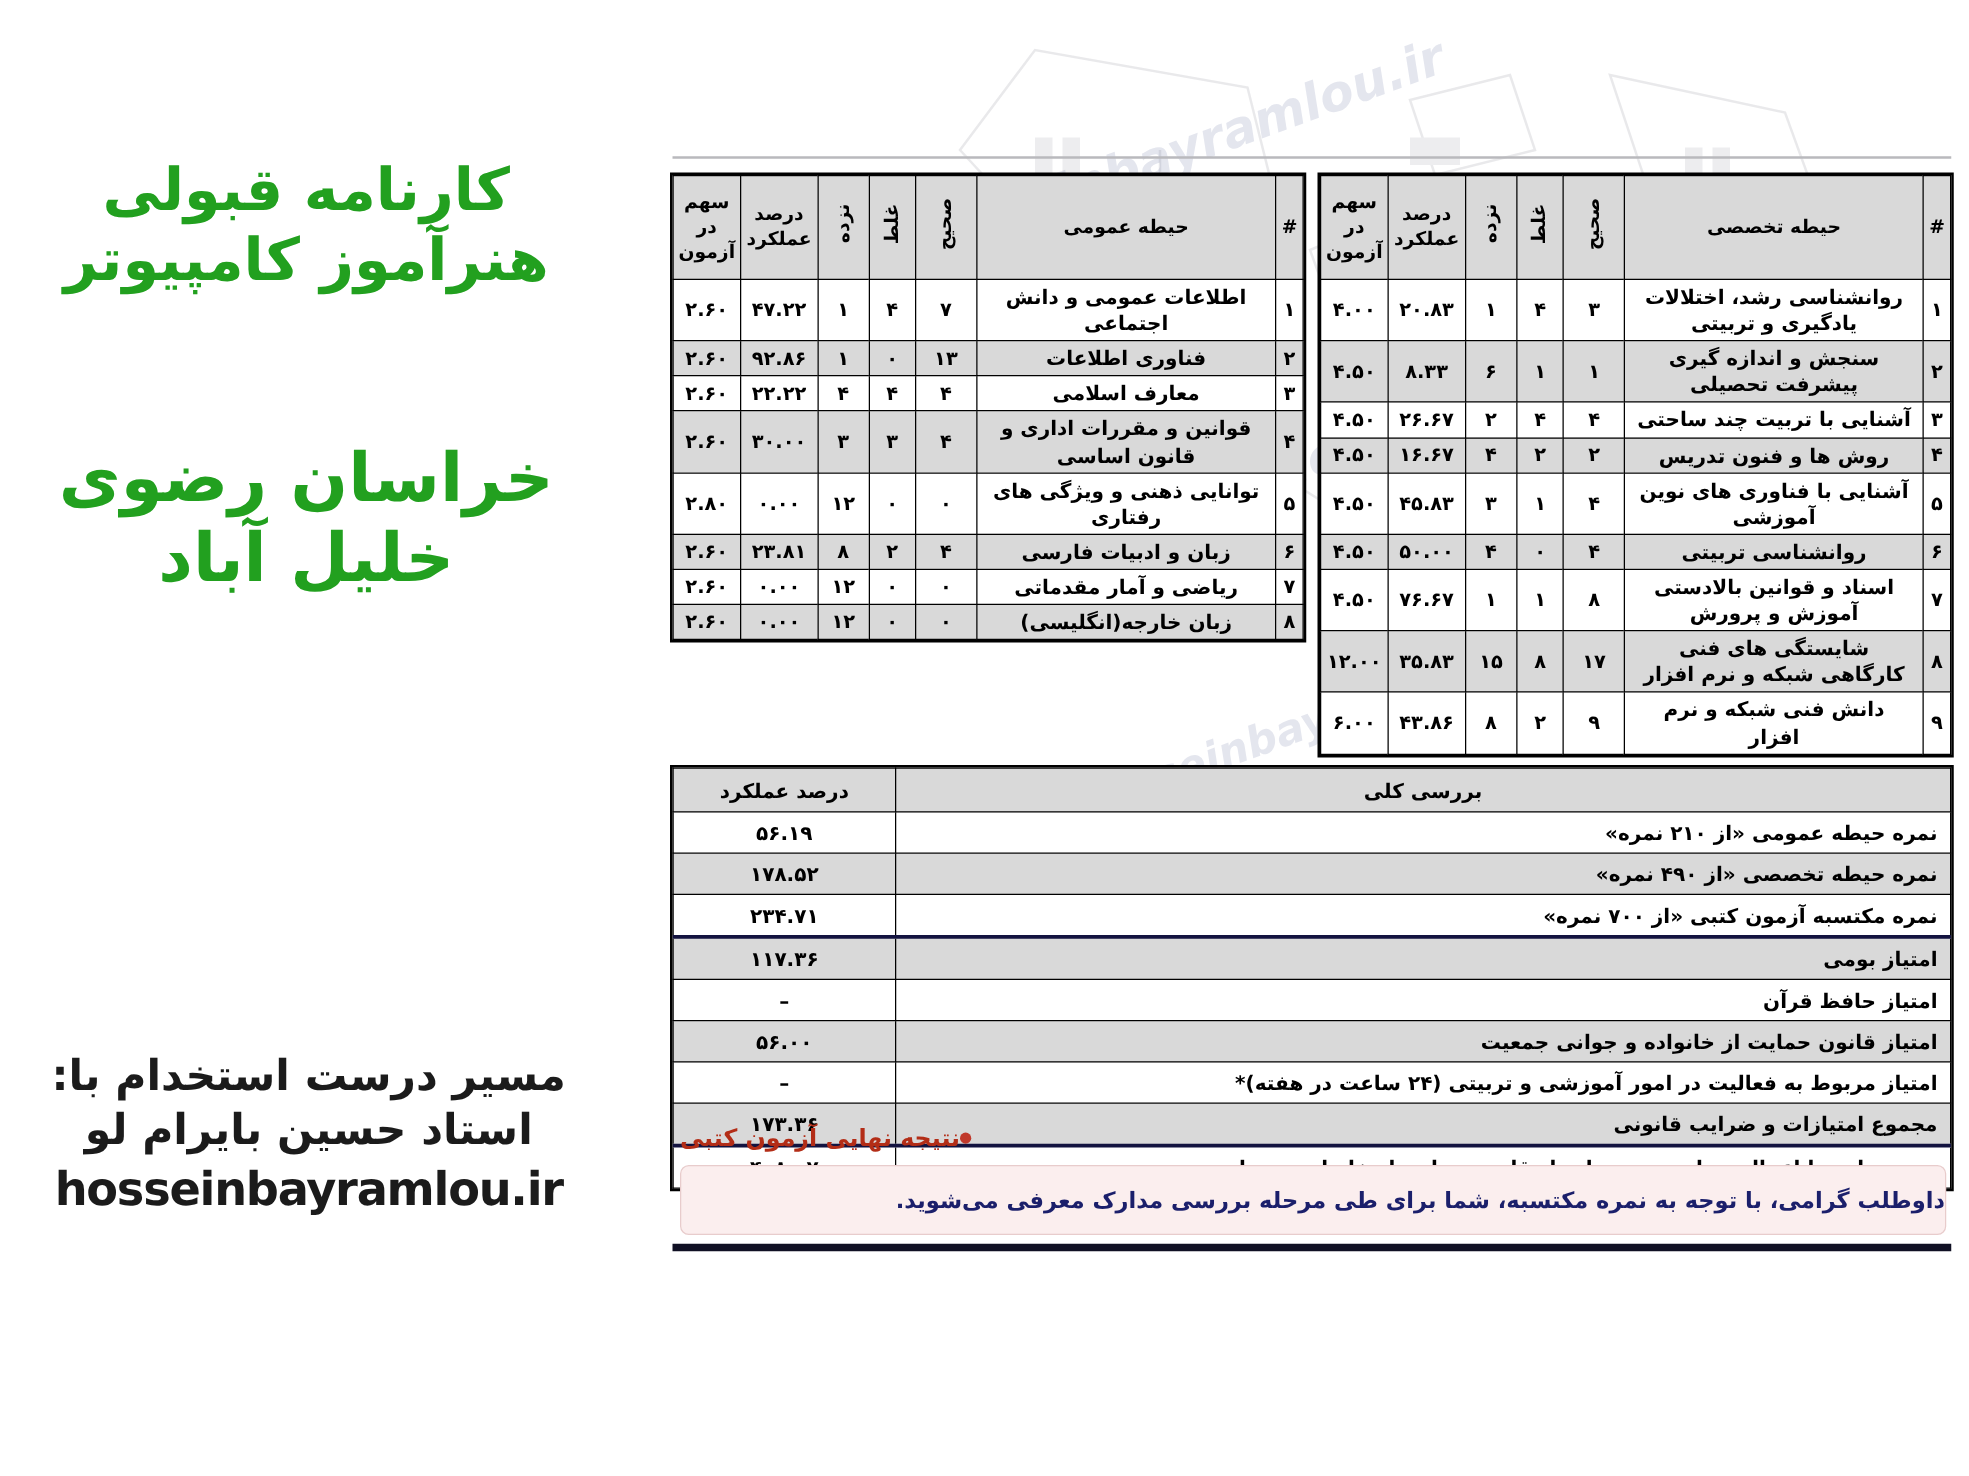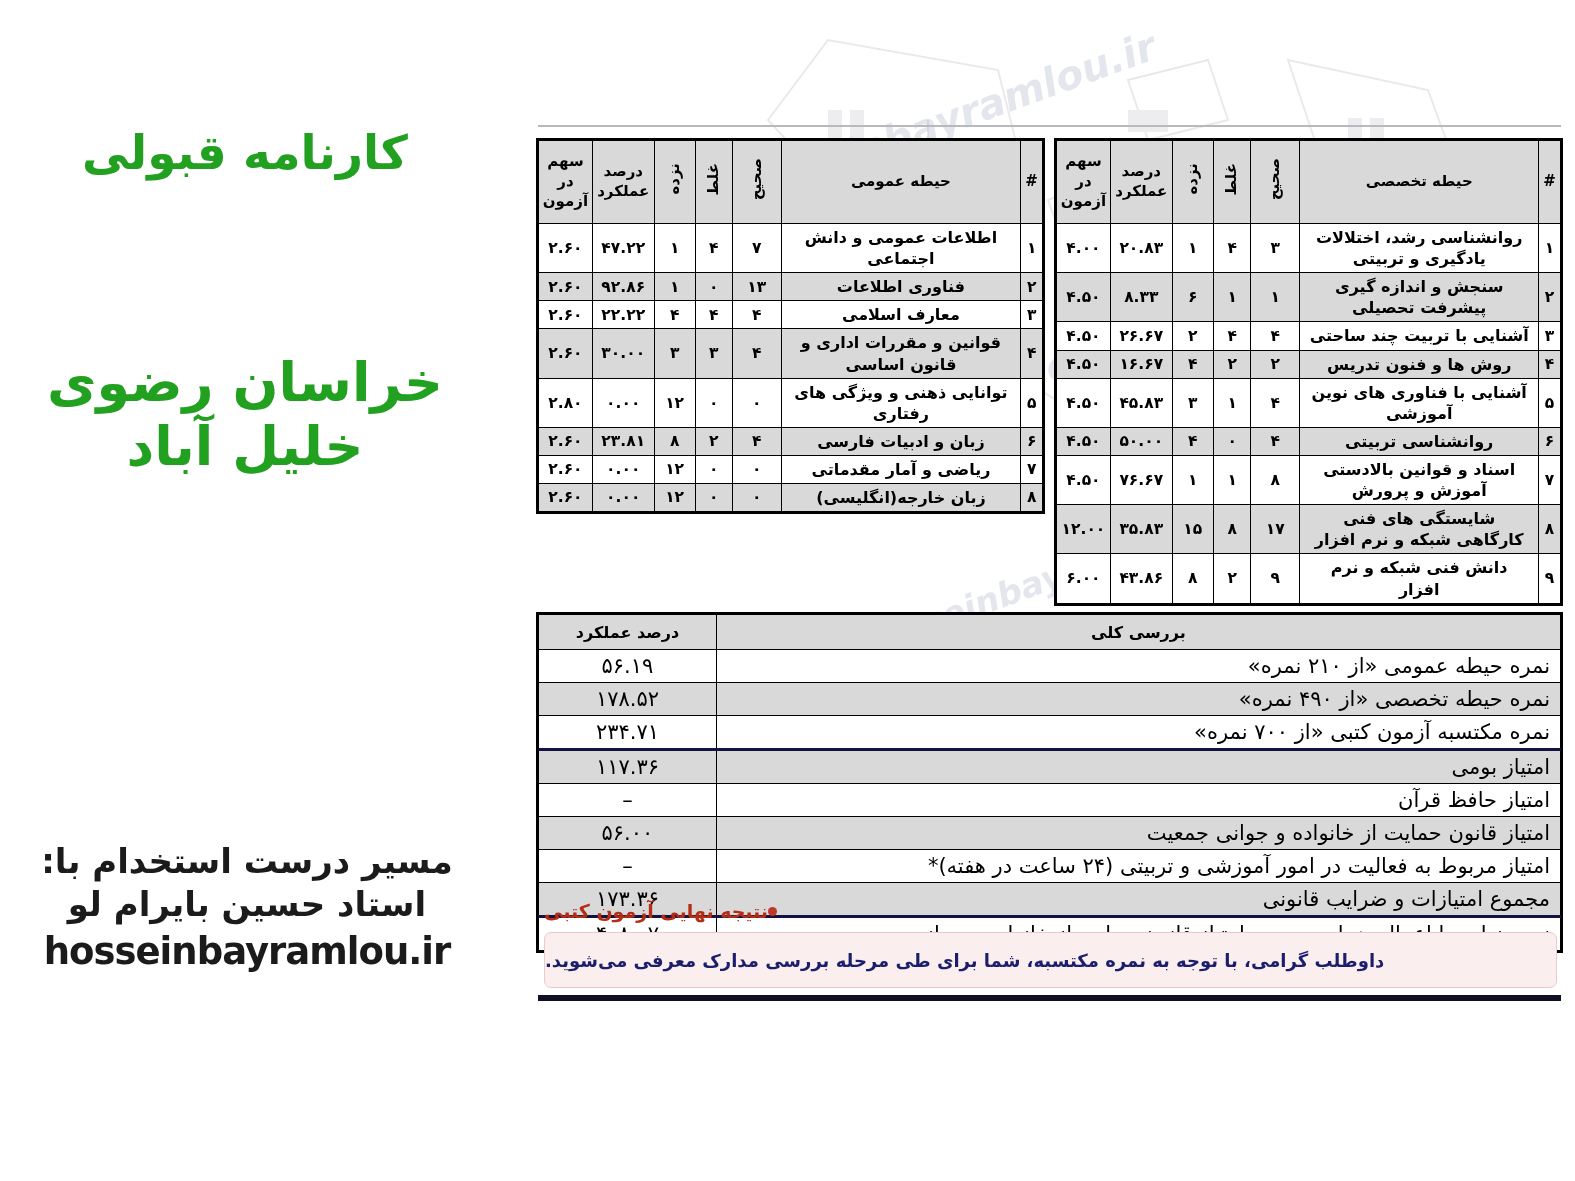--- a/index.html
+++ b/index.html
@@ -162,21 +162,21 @@
   #overall col.c-lbl{width:845px;}
   #overall col.c-val{width:178px;}
   #overall th{
     background:#d9d9d9;
     border:1px solid #000;
     font-size:16px;font-weight:bold;color:#000;
     height:32px;text-align:center;
   }
   #overall td{
     border:1px solid #000;
-    font-size:21px;font-weight:normal;color:#000;
+    font-size:16px;font-weight:bold;color:#000;
     height:30px;text-align:center;
     padding:1px 10px;
   }
   #overall td.label{text-align:right;}
   #overall tbody tr:nth-child(odd) td{background:#ffffff;}
   #overall tbody tr:nth-child(even) td{background:#d9d9d9;}
   #overall tbody tr.sep-top td{border-top:3px solid #131340;}
 
   
   #notice-head{
@@ -193,36 +193,37 @@
     display:inline-block;width:9px;height:9px;border-radius:50%;
     background:#c0392b;margin-inline-start:7px;vertical-align:2px;
   }
   #notice-box{
     position:absolute;left:16px;top:932px;
     width:1013px;height:56px;
     box-sizing:border-box;
     background:#fbeeee;
     border:1px solid #e8cccc;
     border-radius:7px;
-    display:flex;align-items:center;justify-content:flex-end;
+    display:flex;align-items:center;justify-content:flex-start;
   }
   #notice-text{
     color:#1b1f6b;
     font-weight:bold;
     font-size:18px;
     direction:rtl;
     text-align:center;
   }
 </style>
 </head>
 <body>
 
 <div id="promo">
   <div id="promo-title" class="promo-green">
     <span class="l1">کارنامه قبولی</span>
+    <span class="l2">هنرآموز کامپیوتر</span>
   </div>
   <div id="promo-region" class="promo-green">
     <span class="l1">خراسان رضوی</span>
     <span class="l2">خلیل آباد</span>
   </div>
   <div id="promo-cta">
     <span>مسیر درست استخدام با:</span><br>
     <span>استاد حسین بایرام لو</span>
     <span class="site">hosseinbayramlou.ir</span>
   </div>

